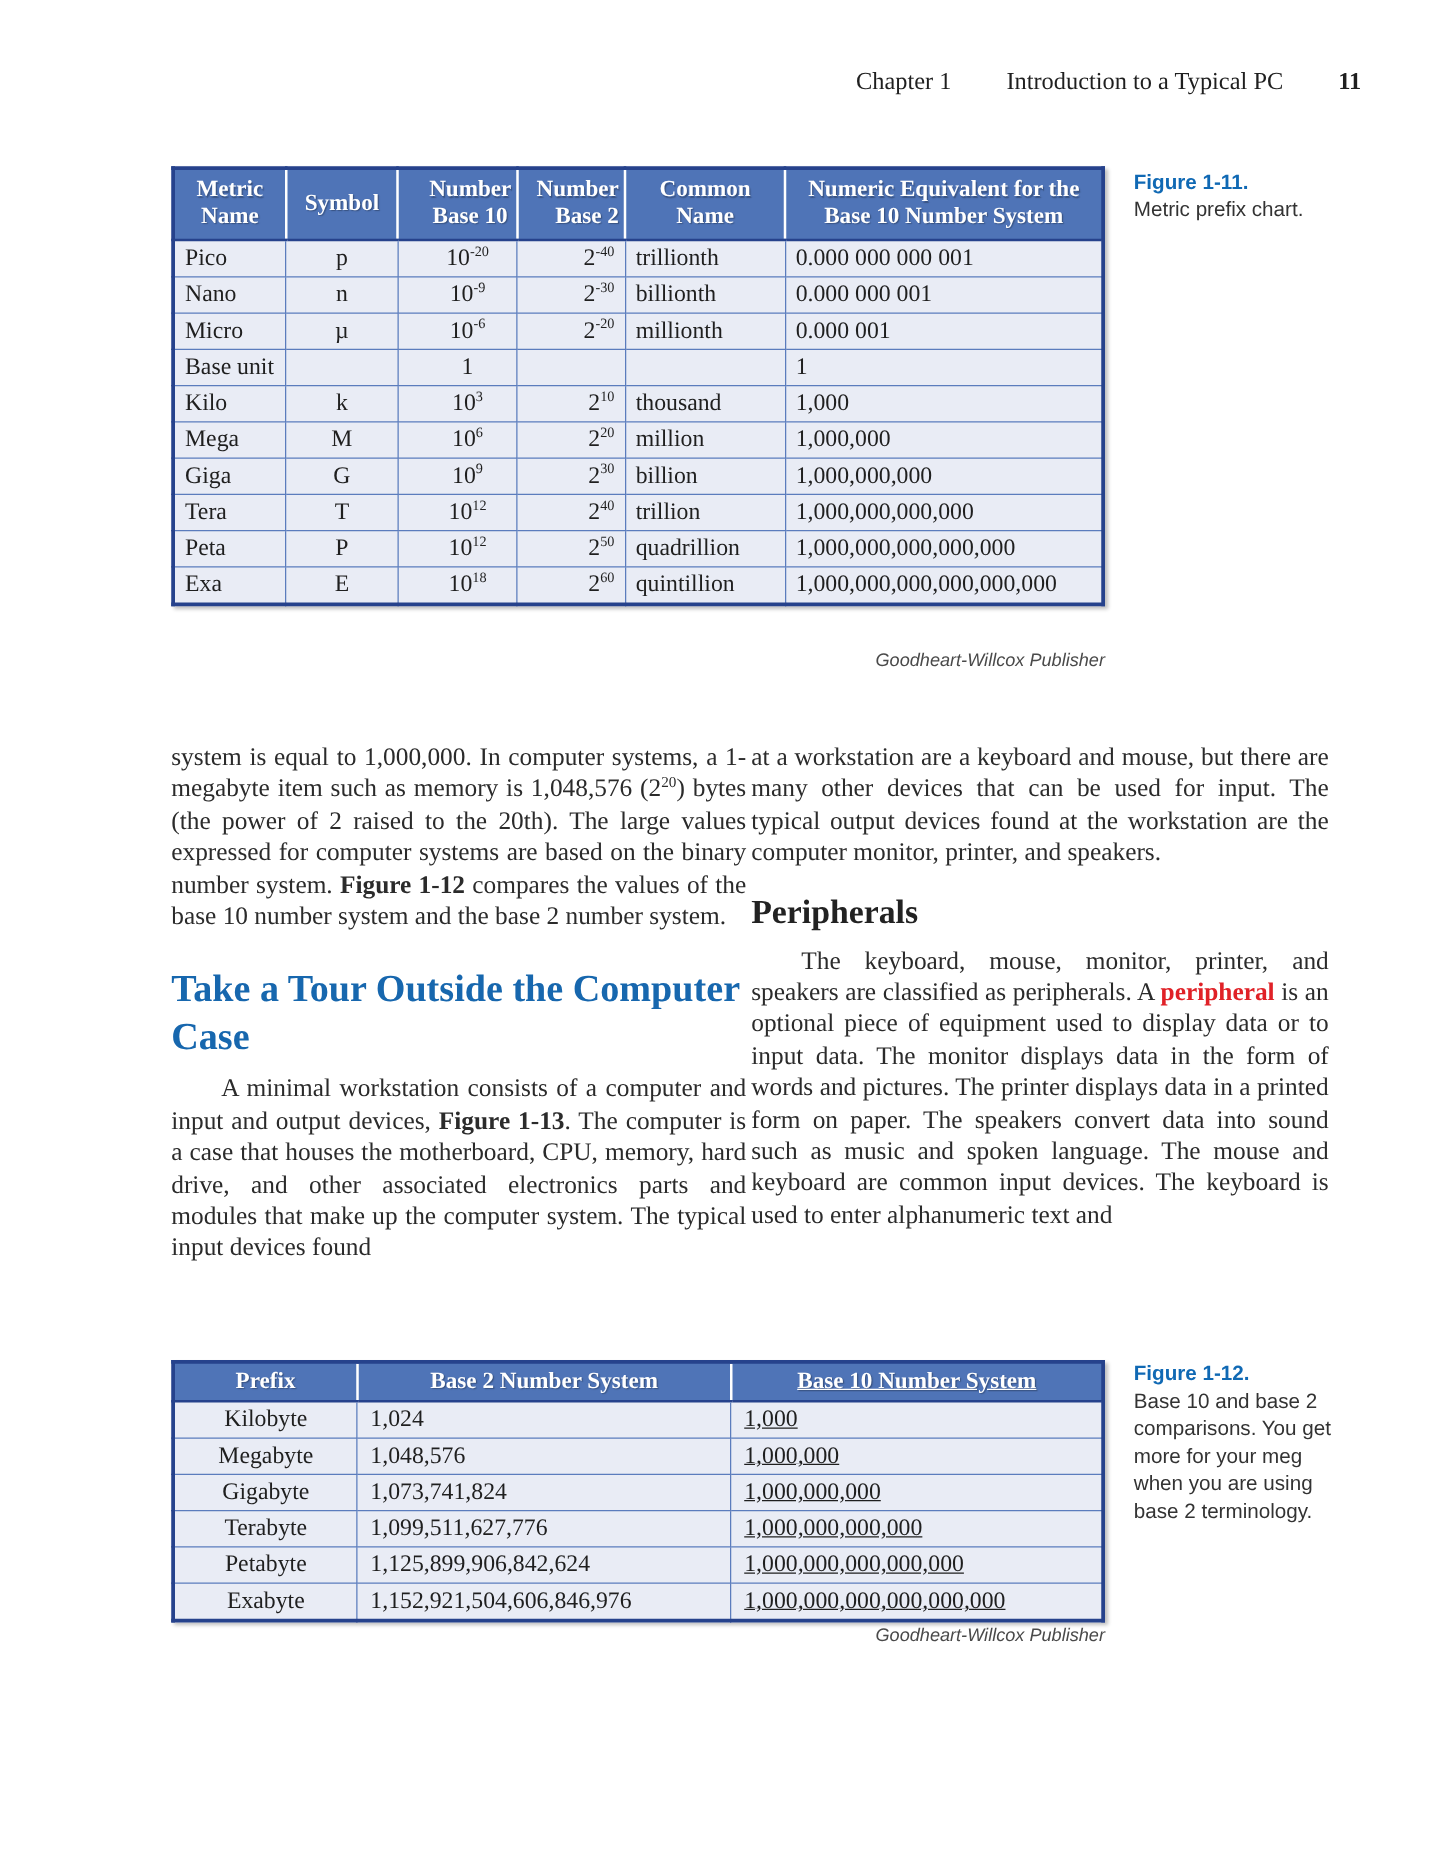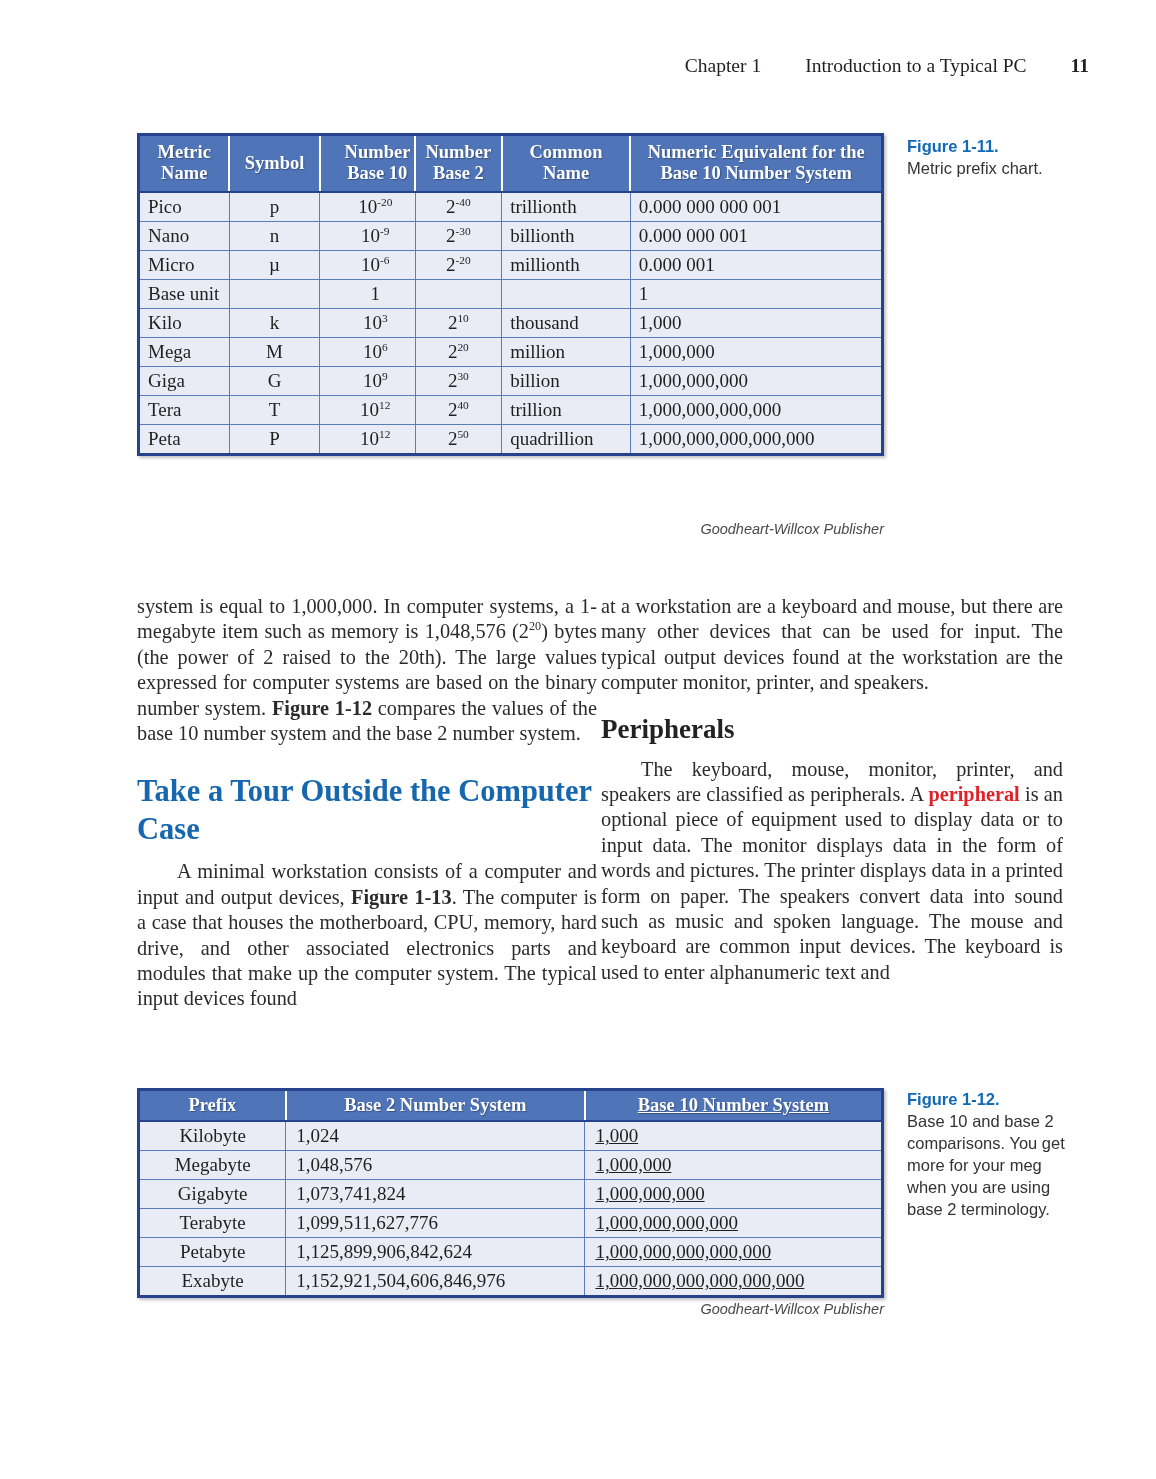--- a/index.html
+++ b/index.html
@@ -46,21 +46,21 @@
   table.data-table th:first-child{border-left:none;}
   table.data-table td{
     font-size:19px;color:#1f1f1f;height:26px;padding:1px 8px;
     border:1.5px solid var(--table-grid);text-align:center;
   }
   sup{font-size:0.6em;line-height:0;}
   
   #table1-wrap th:nth-child(1),#table1-wrap td:nth-child(1){width:12.6%;}
   #table1-wrap th:nth-child(2),#table1-wrap td:nth-child(2){width:12.4%;}
   #table1-wrap th:nth-child(3),#table1-wrap td:nth-child(3){width:10.8%;padding-left:24px;}
-  #table1-wrap th:nth-child(4),#table1-wrap td:nth-child(4){width:11.8%;}
+  #table1-wrap th:nth-child(4),#table1-wrap td:nth-child(4){width:11.8%;text-align:right;}
   #table1-wrap th:nth-child(5),#table1-wrap td:nth-child(5){width:17.7%;}
   #table1-wrap th:nth-child(6),#table1-wrap td:nth-child(6){width:34.7%;}
   #table1-wrap td:nth-child(1),#table1-wrap td:nth-child(5),#table1-wrap td:nth-child(6){text-align:left;}
   
   #table2-wrap th:nth-child(1),#table2-wrap td:nth-child(1){width:19.8%;}
   #table2-wrap th:nth-child(2),#table2-wrap td:nth-child(2){width:40.2%;}
   #table2-wrap th:nth-child(3),#table2-wrap td:nth-child(3){width:40%;text-decoration:underline;}
   #table2-wrap td:nth-child(2),#table2-wrap td:nth-child(3){text-align:left;padding-left:10px;}
 
   
@@ -185,20 +185,28 @@
             <td>1,000,000,000,000</td>
           </tr>
           <tr>
             <td>Peta</td>
             <td>P</td>
             <td>10<sup>12</sup></td>
             <td>2<sup>50</sup></td>
             <td>quadrillion</td>
             <td>1,000,000,000,000,000</td>
           </tr>
+          <tr>
+            <td>Exa</td>
+            <td>E</td>
+            <td>10<sup>18</sup></td>
+            <td>2<sup>60</sup></td>
+            <td>quintillion</td>
+            <td>1,000,000,000,000,000,000</td>
+          </tr>
         </tbody>
       </table>
     </div>
 
   <div class="fig-caption" id="fig11-caption">
     <div class="fig-label">Figure 1-11.</div>
     <div>Metric prefix chart.</div>
   </div>
 
   <div class="credit" id="credit1">Goodheart-Willcox Publisher</div>

